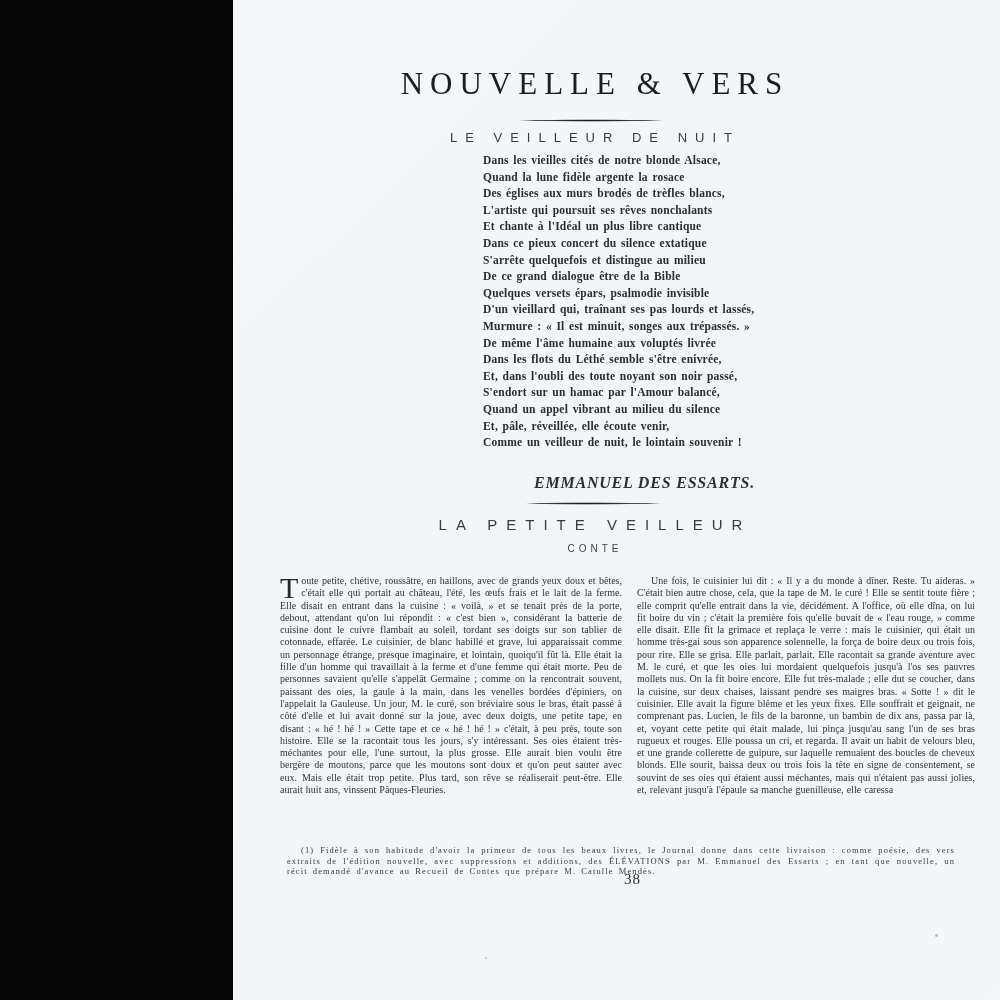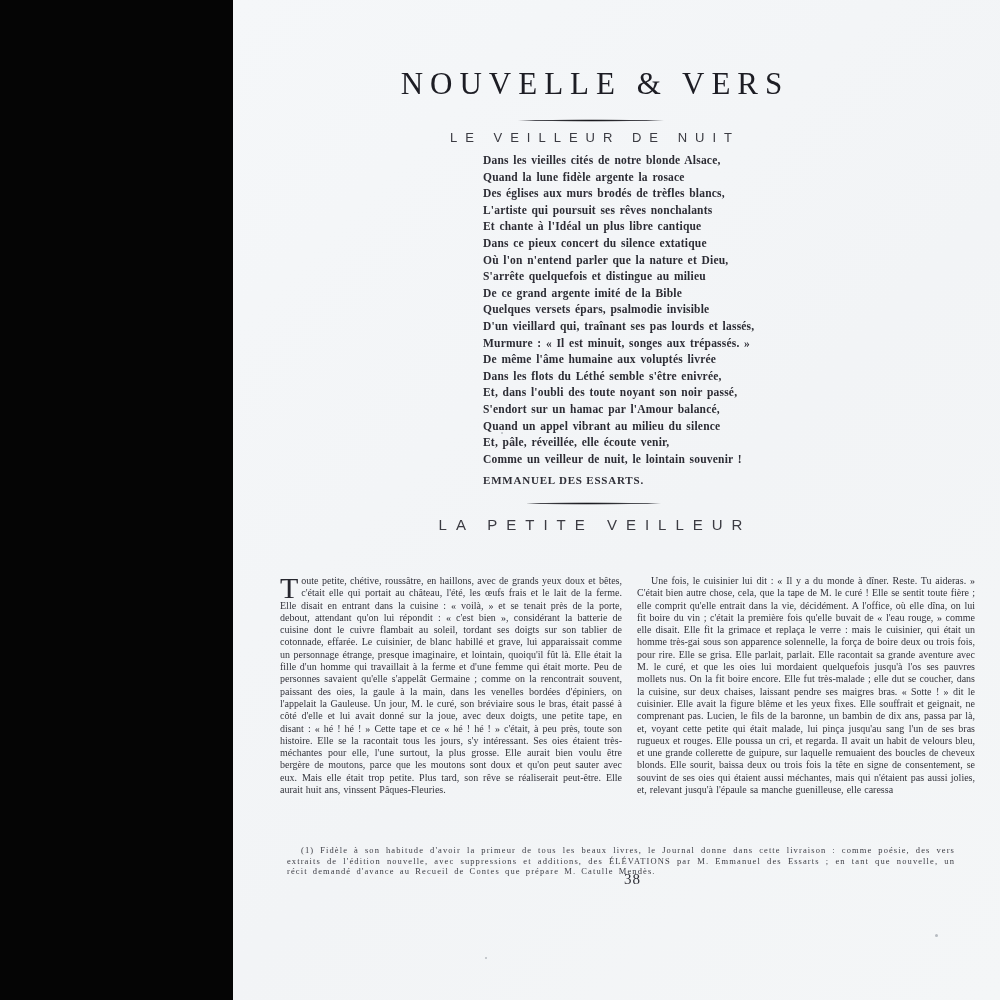--- a/index.html
+++ b/index.html
@@ -53,23 +53,23 @@
   .poem {
     top: 152px; left: 483px; width: 360px;
     font-size: 11.5px; font-weight: bold;
     line-height: 16.6px;
     letter-spacing: 0.2px; word-spacing: 1.5px;
     color: #2c2c34;
     white-space: nowrap;
   }
   .signature {
     top: 474px; left: 483px; width: 323px;
-    text-align: left;
-    font-weight: bold;
-    font-size: 11px; letter-spacing: 0.8px;
+    text-align: center;
+    font-style: italic; font-weight: bold;
+    font-size: 16px; letter-spacing: 0.8px;
     color: #2e2e36;
   }
   .rule-2 {
     top: 502px; left: 527px; width: 134px; height: 3px;
     background:
       radial-gradient(ellipse at 45% 50%, rgba(20,20,25,.95) 0%, rgba(20,20,25,.6) 30%, rgba(20,20,25,0) 62%),
       linear-gradient(to right, rgba(40,40,48,0) 0%, rgba(40,40,48,.7) 10%, rgba(40,40,48,.7) 90%, rgba(40,40,48,0) 100%);
     background-size: 100% 3px, 100% 1px;
     background-position: center center, center 1px;
     background-repeat: no-repeat;
@@ -149,25 +149,24 @@
       <div class="poem-line">Quand la lune fidèle argente la rosace</div>
 
       <div class="poem-line">Des églises aux murs brodés de trèfles blancs,</div>
 
       <div class="poem-line">L'artiste qui poursuit ses rêves nonchalants</div>
 
       <div class="poem-line">Et chante à l'Idéal un plus libre cantique</div>
 
       <div class="poem-line">Dans ce pieux concert du silence extatique</div>
 
-      <div class="poem-line">Où l'on n'entend parler que la nature et Dieu,</div>
 
       <div class="poem-line">S'arrête quelquefois et distingue au milieu</div>
 
-      <div class="poem-line">De ce grand argente imité de la Bible</div>
+      <div class="poem-line">De ce grand dialogue être de la Bible</div>
 
       <div class="poem-line">Quelques versets épars, psalmodie invisible</div>
 
       <div class="poem-line">D'un vieillard qui, traînant ses pas lourds et lassés,</div>
 
       <div class="poem-line">Murmure : « Il est minuit, songes aux trépassés. »</div>
 
       <div class="poem-line">De même l'âme humaine aux voluptés livrée</div>
 
       <div class="poem-line">Dans les flots du Léthé semble s'être enivrée,</div>
@@ -183,20 +182,21 @@
 
       <div class="poem-line">Comme un veilleur de nuit, le lointain souvenir !</div>
     </div>
 
   <div class="abs signature">EMMANUEL DES ESSARTS.</div>
 
   <div class="abs rule-2"></div>
 
   <div class="abs section-heading heading-story">LA PETITE VEILLEUR</div>
 
+  <div class="abs section-heading heading-conte">CONTE</div>
 
   <div class="abs col col-left">Toute petite, chétive, roussâtre, en haillons, avec de grands yeux doux et bêtes, c'était elle qui portait au château, l'été, les œufs frais et le lait de la ferme. Elle disait en entrant dans la cuisine : « voilà, » et se tenait près de la porte, debout, attendant qu'on lui répondit : « c'est bien », considérant la batterie de cuisine dont le cuivre flambait au soleil, tordant ses doigts sur son tablier de cotonnade, effarée. Le cuisinier, de blanc habillé et grave, lui apparaissait comme un personnage étrange, presque imaginaire, et lointain, quoiqu'il fût là. Elle était la fille d'un homme qui travaillait à la ferme et d'une femme qui était morte. Peu de personnes savaient qu'elle s'appelât Germaine ; comme on la rencontrait souvent, paissant des oies, la gaule à la main, dans les venelles bordées d'épiniers, on l'appelait la Gauleuse. Un jour, M. le curé, son bréviaire sous le bras, était passé à côté d'elle et lui avait donné sur la joue, avec deux doigts, une petite tape, en disant : « hé ! hé ! » Cette tape et ce « hé ! hé ! » c'était, à peu près, toute son histoire. Elle se la racontait tous les jours, s'y intéressant. Ses oies étaient très-méchantes pour elle, l'une surtout, la plus grosse. Elle aurait bien voulu être bergère de moutons, parce que les moutons sont doux et qu'on peut sauter avec eux. Mais elle était trop petite. Plus tard, son rêve se réaliserait peut-être. Elle aurait huit ans, vinssent Pâques-Fleuries.</div>
 
   <div class="abs col col-right">Une fois, le cuisinier lui dit : « Il y a du monde à dîner. Reste. Tu aideras. » C'était bien autre chose, cela, que la tape de M. le curé ! Elle se sentit toute fière ; elle comprit qu'elle entrait dans la vie, décidément. A l'office, où elle dîna, on lui fit boire du vin ; c'était la première fois qu'elle buvait de « l'eau rouge, » comme elle disait. Elle fit la grimace et replaça le verre : mais le cuisinier, qui était un homme très-gai sous son apparence solennelle, la força de boire deux ou trois fois, pour rire. Elle se grisa. Elle parlait, parlait. Elle racontait sa grande aventure avec M. le curé, et que les oies lui mordaient quelquefois jusqu'à l'os ses pauvres mollets nus. On la fit boire encore. Elle fut très-malade ; elle dut se coucher, dans la cuisine, sur deux chaises, laissant pendre ses maigres bras. « Sotte ! » dit le cuisinier. Elle avait la figure blême et les yeux fixes. Elle souffrait et geignait, ne comprenant pas. Lucien, le fils de la baronne, un bambin de dix ans, passa par là, et, voyant cette petite qui était malade, lui pinça jusqu'au sang l'un de ses bras rugueux et rouges. Elle poussa un cri, et regarda. Il avait un habit de velours bleu, et une grande collerette de guipure, sur laquelle remuaient des boucles de cheveux blonds. Elle sourit, baissa deux ou trois fois la tête en signe de consentement, se souvint de ses oies qui étaient aussi méchantes, mais qui n'étaient pas aussi jolies, et, relevant jusqu'à l'épaule sa manche guenilleuse, elle caressa</div>
 
   <div class="abs footnote">(1) Fidèle à son habitude d'avoir la primeur de tous les beaux livres, le Journal donne dans cette livraison : comme poésie, des vers extraits de l'édition nouvelle, avec suppressions et additions, des ÉLÉVATIONS par M. Emmanuel des Essarts ; en tant que nouvelle, un récit demandé d'avance au Recueil de Contes que prépare M. Catulle Mendès.</div>
 
   <div class="abs page-number">38</div>
 
 </div>

